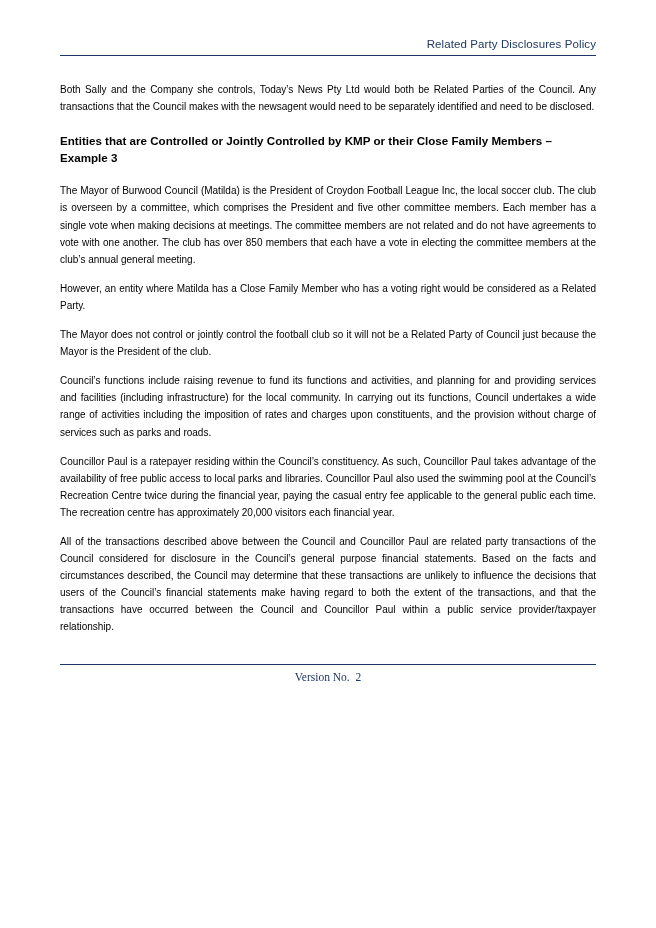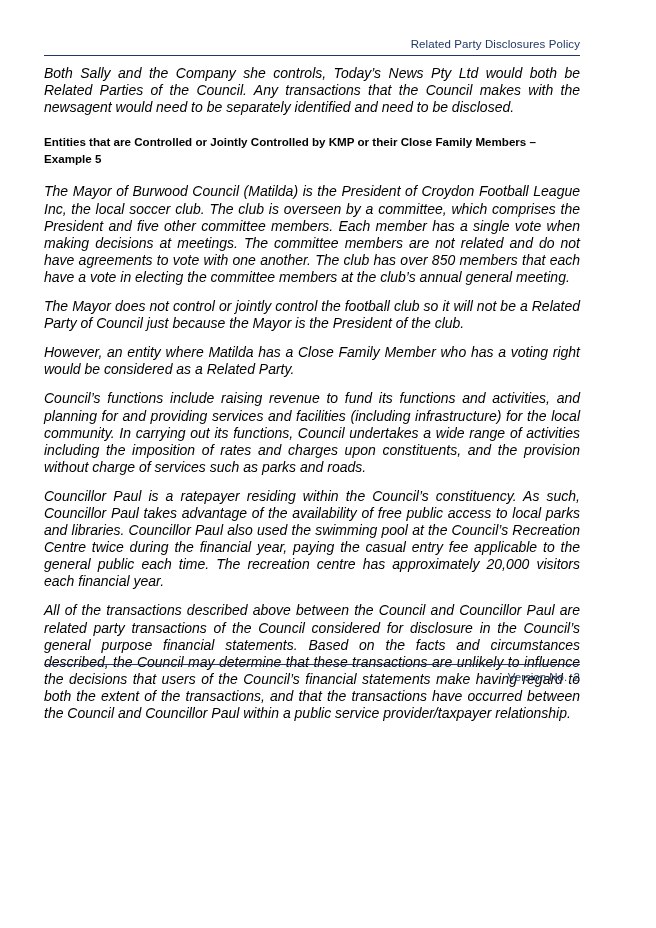--- a/index.html
+++ b/index.html
@@ -12,46 +12,45 @@
     height: 928px;
     background: #ffffff;
     position: relative;
     box-sizing: border-box;
     font-family: "Liberation Sans", sans-serif;
     color: #000000;
     overflow: hidden;
   }
   .content {
     position: absolute;
-    left: 44px;
+    left: 60px;
     top: 0;
     width: 536px;
     height: 708px;
   }
   .header {
     text-align: right;
     color: #1f3864;
     font-size: 11.5px;
     padding-top: 38px;
     letter-spacing: 0.1px;
   }
   .header-rule {
     border-bottom: 1.2px solid #1f3864;
     margin-top: 5px;
   }
   .body-area {
     padding-top: 9px;
   }
   p.para {
-    margin: 0 0 0 0;
-    font-size: 14px;
+    margin: 16px 0 0 0;
+    font-size: 10px;
     line-height: 17.1px;
     text-align: justify;
     color: #000000;
-    font-style: italic;
   }
   p.para + p.para {
     margin-top: 12px;
   }
   p.heading {
     margin: 0;
     margin-top: 17px;
     font-size: 11.6px;
     line-height: 17.1px;
     font-weight: bold;
@@ -64,48 +63,49 @@
   .footer {
     position: absolute;
     left: 0;
     bottom: 0;
     width: 536px;
   }
   .footer-rule {
     border-bottom: 1.2px solid #1f3864;
   }
   .footer-lines {
-    text-align: right;
+    text-align: center;
     color: #1f3864;
     font-size: 11.5px;
     line-height: 15px;
     padding-top: 5px;
     padding-bottom: 23px;
+    font-family: Liberation Serif, serif;
   }
   .footer-lines div {
     white-space: pre;
   }
 </style>
 </head>
 <body>
 
 <div class="page">
   <div class="content">
 
     <div class="header">
       <span>Related Party Disclosures Policy</span>
       <div class="header-rule"></div>
     </div>
 
     <div class="body-area">
       <p class="para">Both Sally and the Company she controls, Today’s News Pty Ltd would both be Related Parties of the Council.   Any transactions that the Council makes with the newsagent would need to be separately identified and need to be disclosed.</p>
-      <p class="heading">Entities that are Controlled or Jointly Controlled by KMP or their Close Family Members – Example 5</p>
+      <p class="heading">Entities that are Controlled or Jointly Controlled by KMP or their Close Family Members – Example 3</p>
       <p class="para">The Mayor of Burwood Council (Matilda) is the President of Croydon Football League Inc, the local soccer club.  The club is overseen by a committee, which comprises the President and five other committee members.  Each member has a single vote when making decisions at meetings.  The committee members are not related and do not have agreements to vote with one another.  The club has over 850 members that each have a vote in electing the committee members at the club’s annual general meeting.</p>
+      <p class="para">However, an entity where Matilda has a Close Family Member who has a voting right would be considered as a Related Party.</p>
       <p class="para">The Mayor does not control or jointly control the football club so it will not be a Related Party of Council just because the Mayor is the President of the club.</p>
-      <p class="para">However, an entity where Matilda has a Close Family Member who has a voting right would be considered as a Related Party.</p>
       <p class="para">Council’s functions include raising revenue to fund its functions and activities, and planning for and providing services and facilities (including infrastructure) for the local community. In carrying out its functions, Council undertakes a wide range of activities including the imposition of rates and charges upon constituents, and the provision without charge of services such as parks and roads.</p>
       <p class="para">Councillor Paul is a ratepayer residing within the Council’s constituency. As such, Councillor Paul takes advantage of the availability of free public access to local parks and libraries. Councillor Paul also used the swimming pool at the Council’s Recreation Centre twice during the financial year, paying the casual entry fee applicable to the general public each time. The recreation centre has approximately 20,000 visitors each financial year.</p>
       <p class="para">All of the transactions described above between the Council and Councillor Paul are related party transactions of the Council considered for disclosure in the Council’s general purpose financial statements.  Based on the facts and circumstances described, the Council may determine that these transactions are unlikely to influence the decisions that users of the Council’s financial statements make having regard to both the extent of the transactions, and that the transactions have occurred between the Council and Councillor Paul within a public service provider/taxpayer relationship.</p>
     </div>
 
     <div class="footer">
       <div class="footer-rule"></div>
       <div class="footer-lines">
         <div>Version No.  2</div>
       </div>

